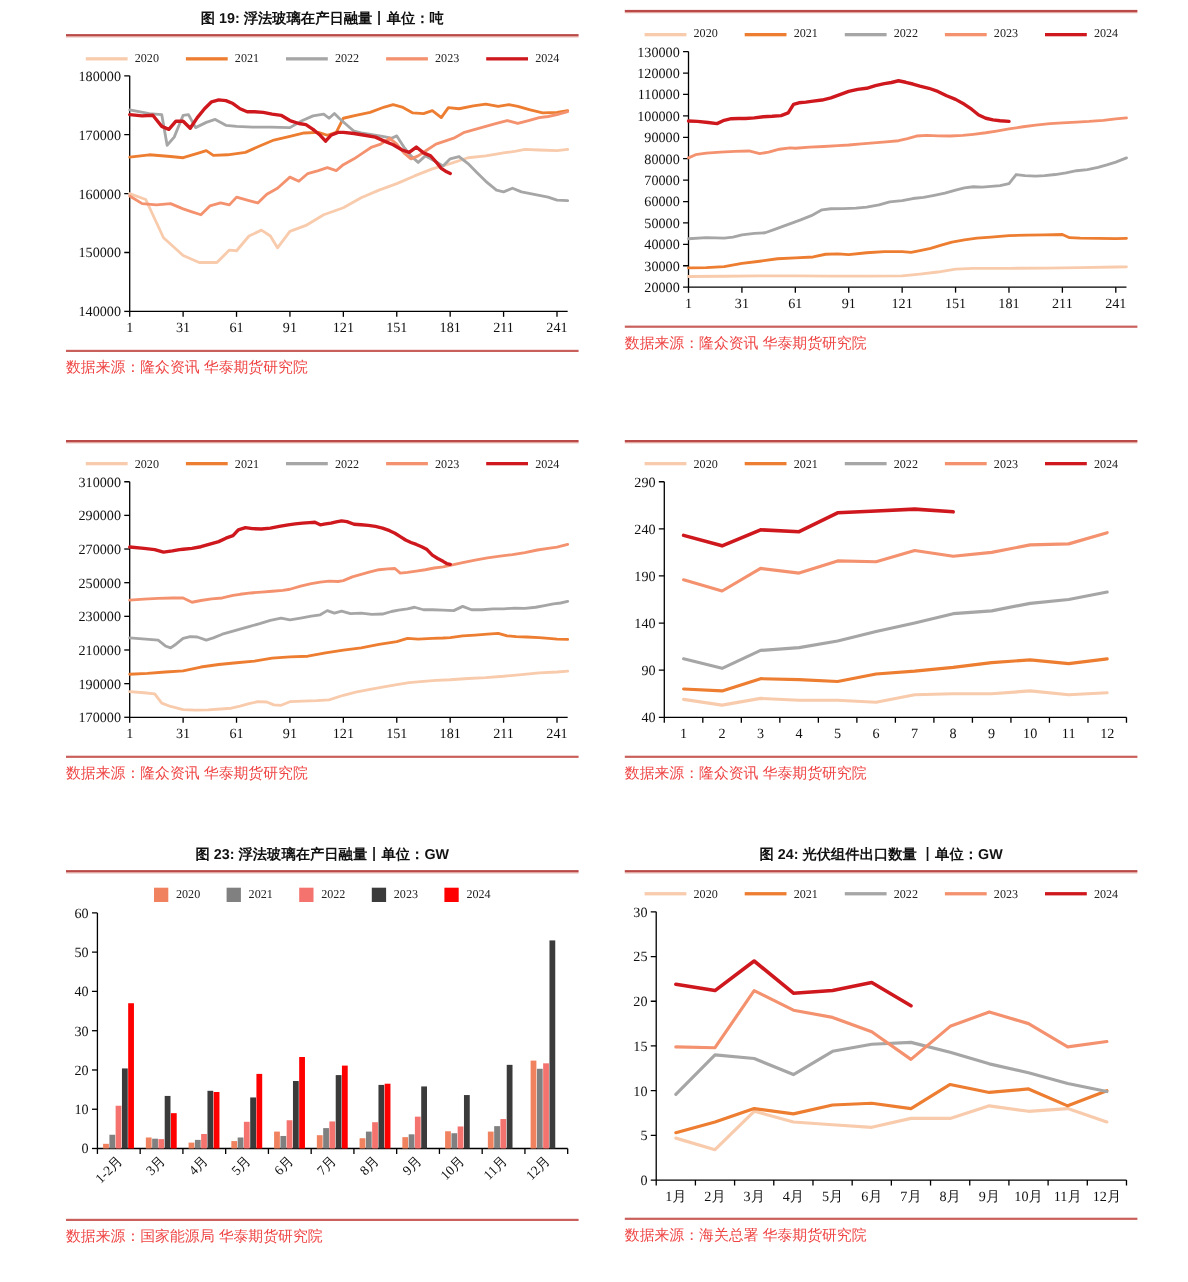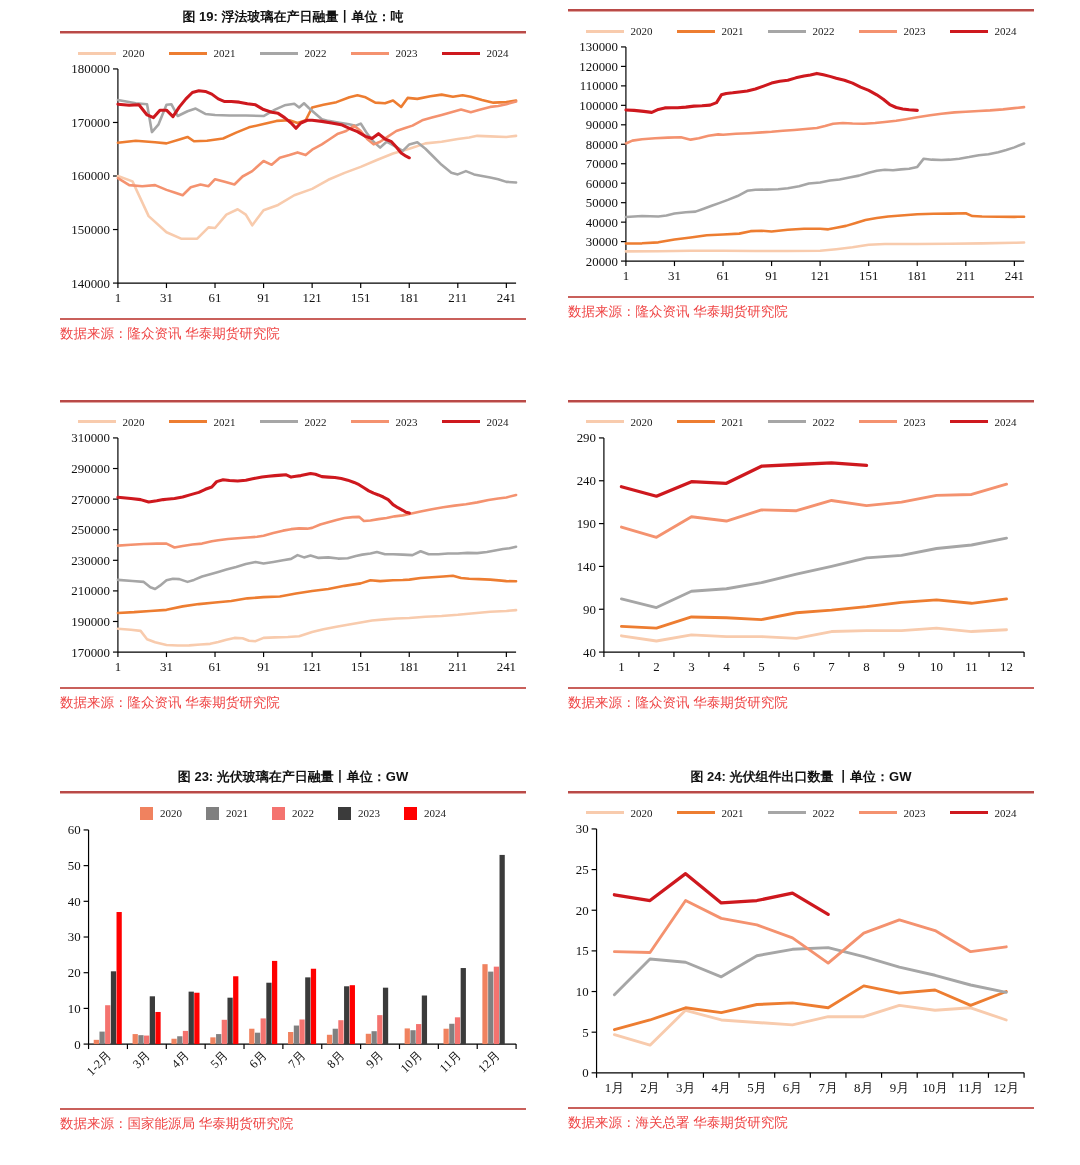--- a/index.html
+++ b/index.html
@@ -301,21 +301,21 @@
         <polyline points="53.9,207.6 89.2,212.8 124.5,206.7 159.8,208.4 195.1,208.4 230.4,210.2 265.8,203.3 301.1,202.4 336.4,202.4 371.7,199.8 407.0,203.3 442.3,201.5" fill="none" stroke="#F8CBAD" stroke-width="2.9" stroke-linejoin="round" stroke-linecap="round"></polyline>
         <polyline points="53.9,198.1 89.2,199.8 124.5,188.6 159.8,189.4 195.1,191.2 230.4,184.3 265.8,181.7 301.1,178.2 336.4,173.9 371.7,171.3 407.0,174.8 442.3,170.4" fill="none" stroke="#ED7D31" stroke-width="2.9" stroke-linejoin="round" stroke-linecap="round"></polyline>
         <polyline points="53.9,170.4 89.2,179.1 124.5,162.7 159.8,160.1 195.1,154.0 230.4,145.4 265.8,137.6 301.1,129.0 336.4,126.4 371.7,119.5 407.0,116.0 442.3,109.1" fill="none" stroke="#A6A6A6" stroke-width="2.9" stroke-linejoin="round" stroke-linecap="round"></polyline>
         <polyline points="53.9,97.9 89.2,108.2 124.5,87.5 159.8,91.8 195.1,80.6 230.4,81.4 265.8,71.1 301.1,76.3 336.4,72.8 371.7,65.9 407.0,65.0 442.3,54.7" fill="none" stroke="#F4926F" stroke-width="2.9" stroke-linejoin="round" stroke-linecap="round"></polyline>
         <polyline points="53.9,57.2 89.2,66.8 124.5,52.1 159.8,53.8 195.1,36.5 230.4,34.8 265.8,33.1 301.1,35.6" fill="none" stroke="#CE181E" stroke-width="3.3" stroke-linejoin="round" stroke-linecap="round"></polyline>
       </svg>
     <div class="source">数据来源：隆众资讯 华泰期货研究院</div>
   </section>
 
   <section class="cell">
-    <h2 class="fig-title">图 23: 光伏玻璃在产日融量丨单位：GW</h2>
+    <h2 class="fig-title">图 23: 浮法玻璃在产日融量丨单位：GW</h2>
     <div class="title-rule"></div>
     <div class="legend">
         <span class="lg-item">
           <span class="lg-sq" style="background: rgb(240, 130, 95);"></span>
           <span>2020</span>
         </span>
         <span class="lg-item">
           <span class="lg-sq" style="background: rgb(128, 128, 128);"></span>
           <span>2021</span>
         </span>

